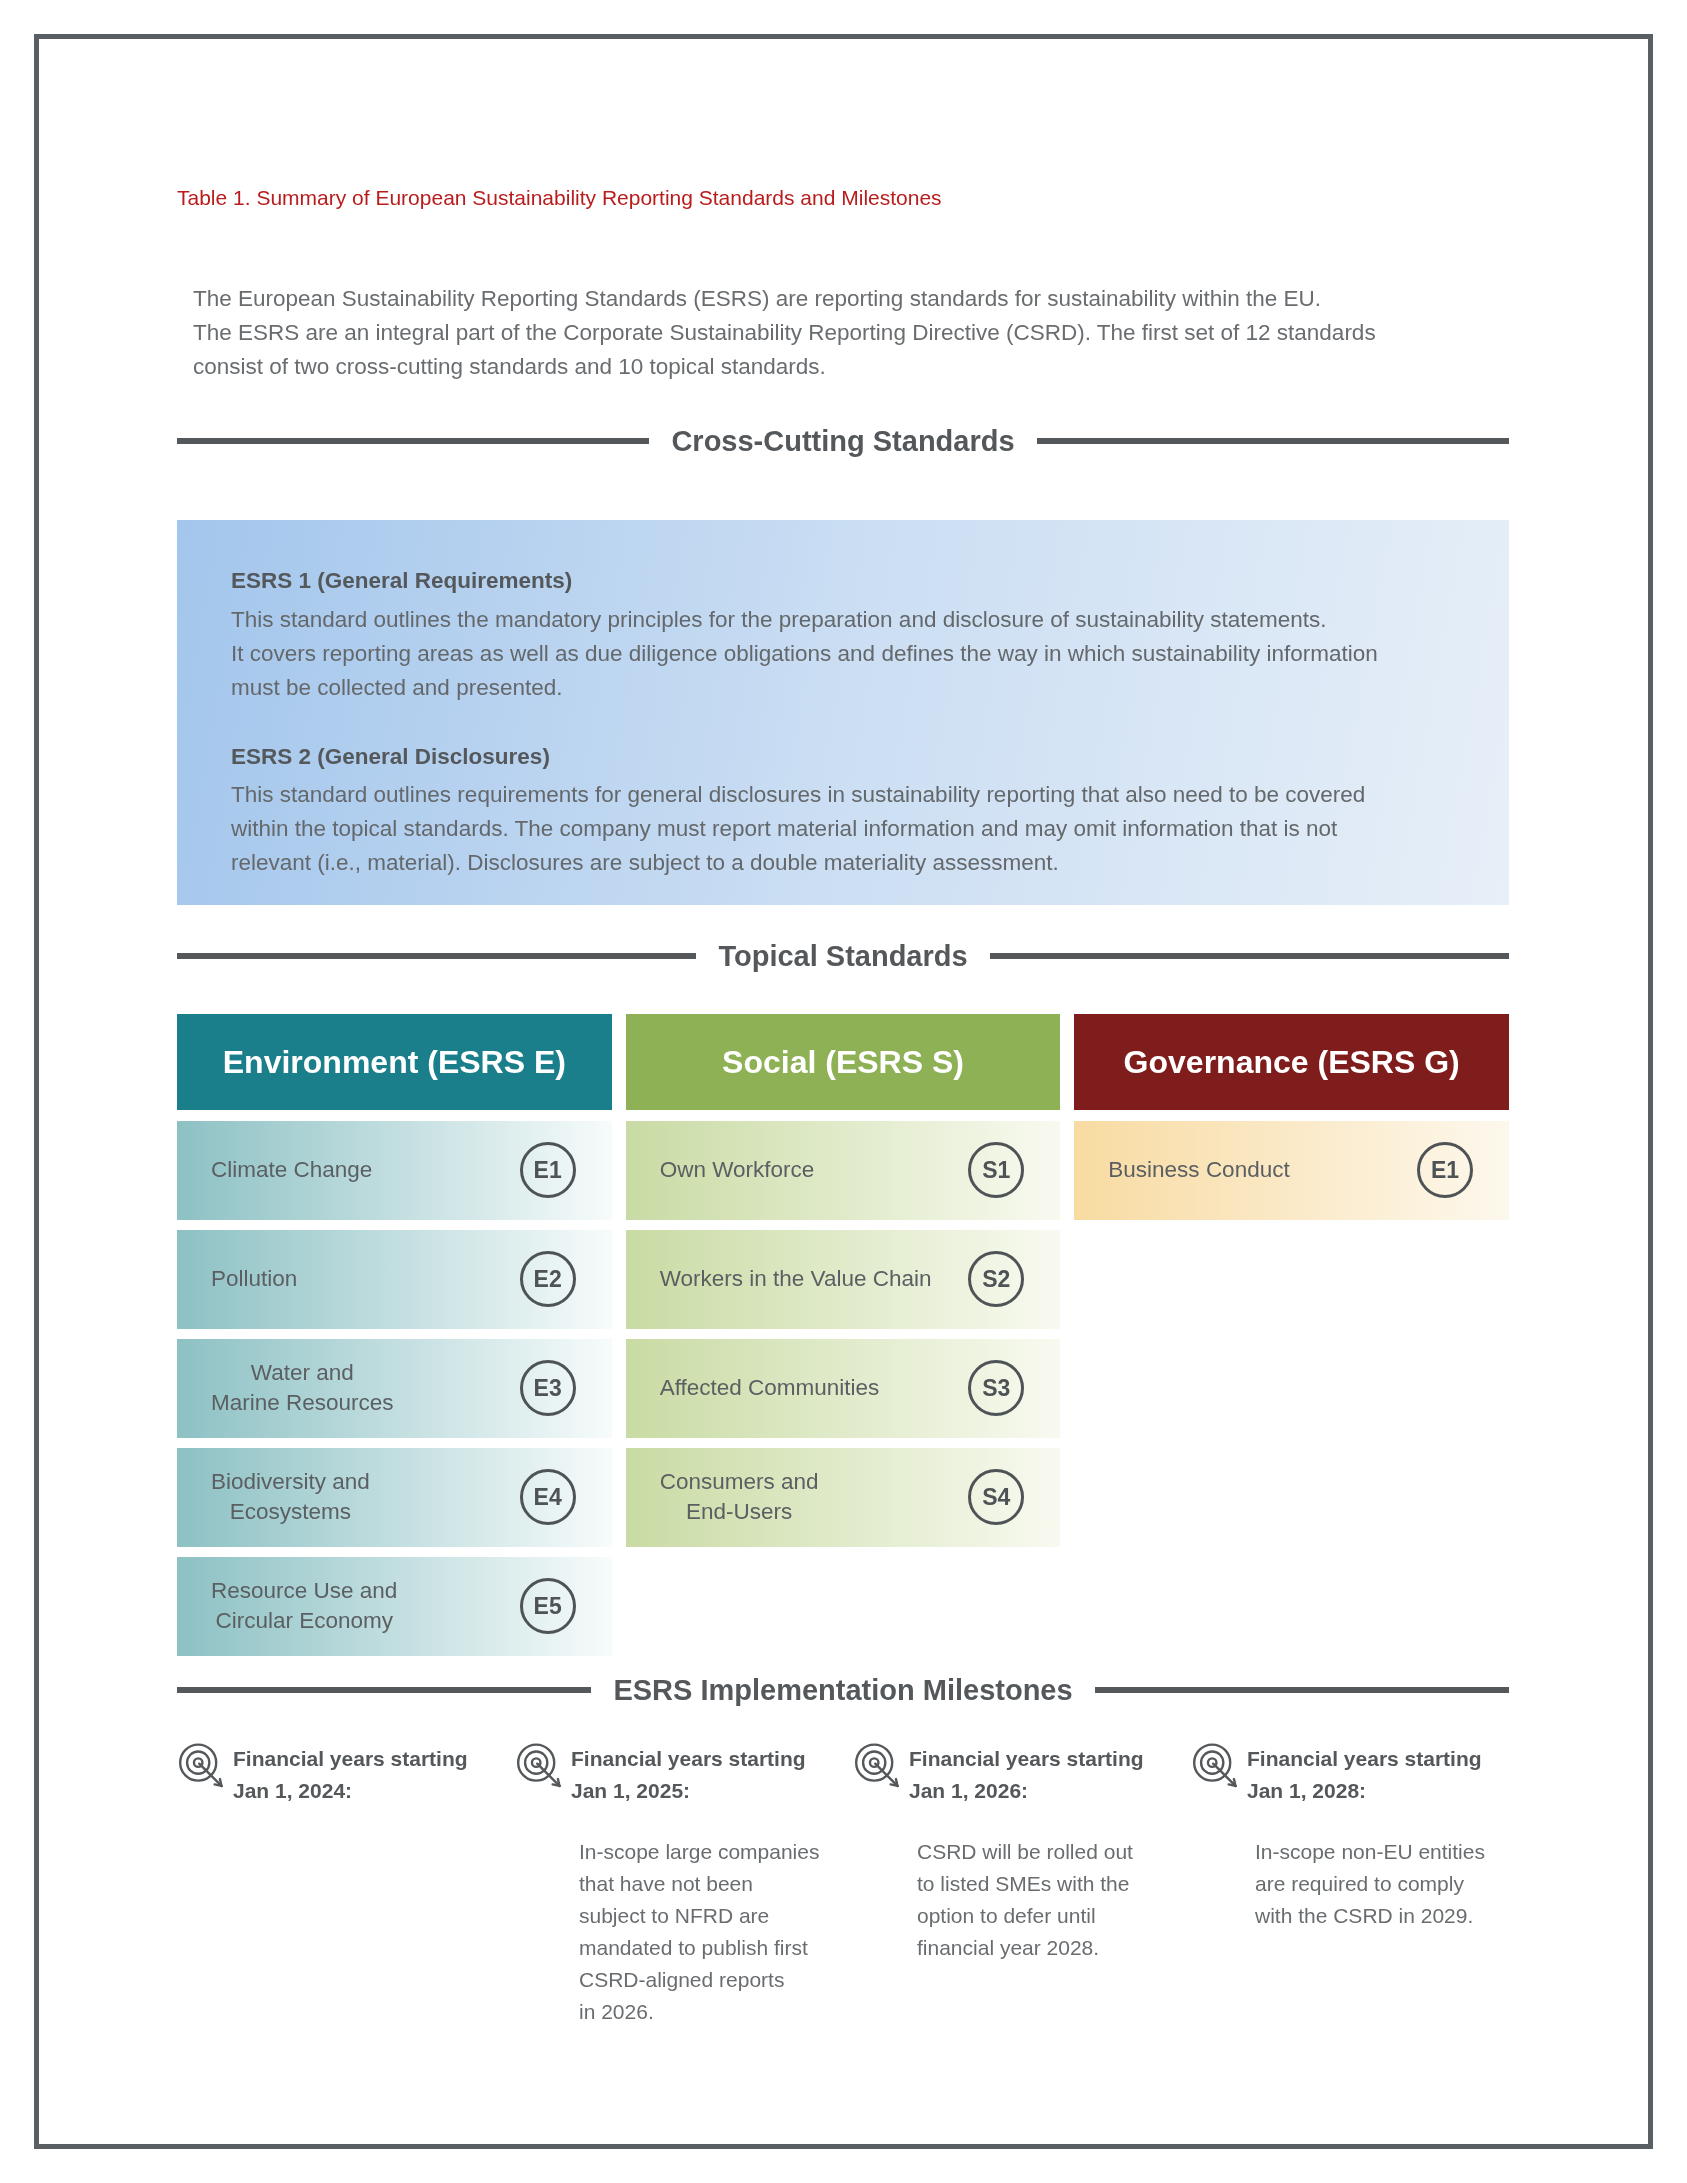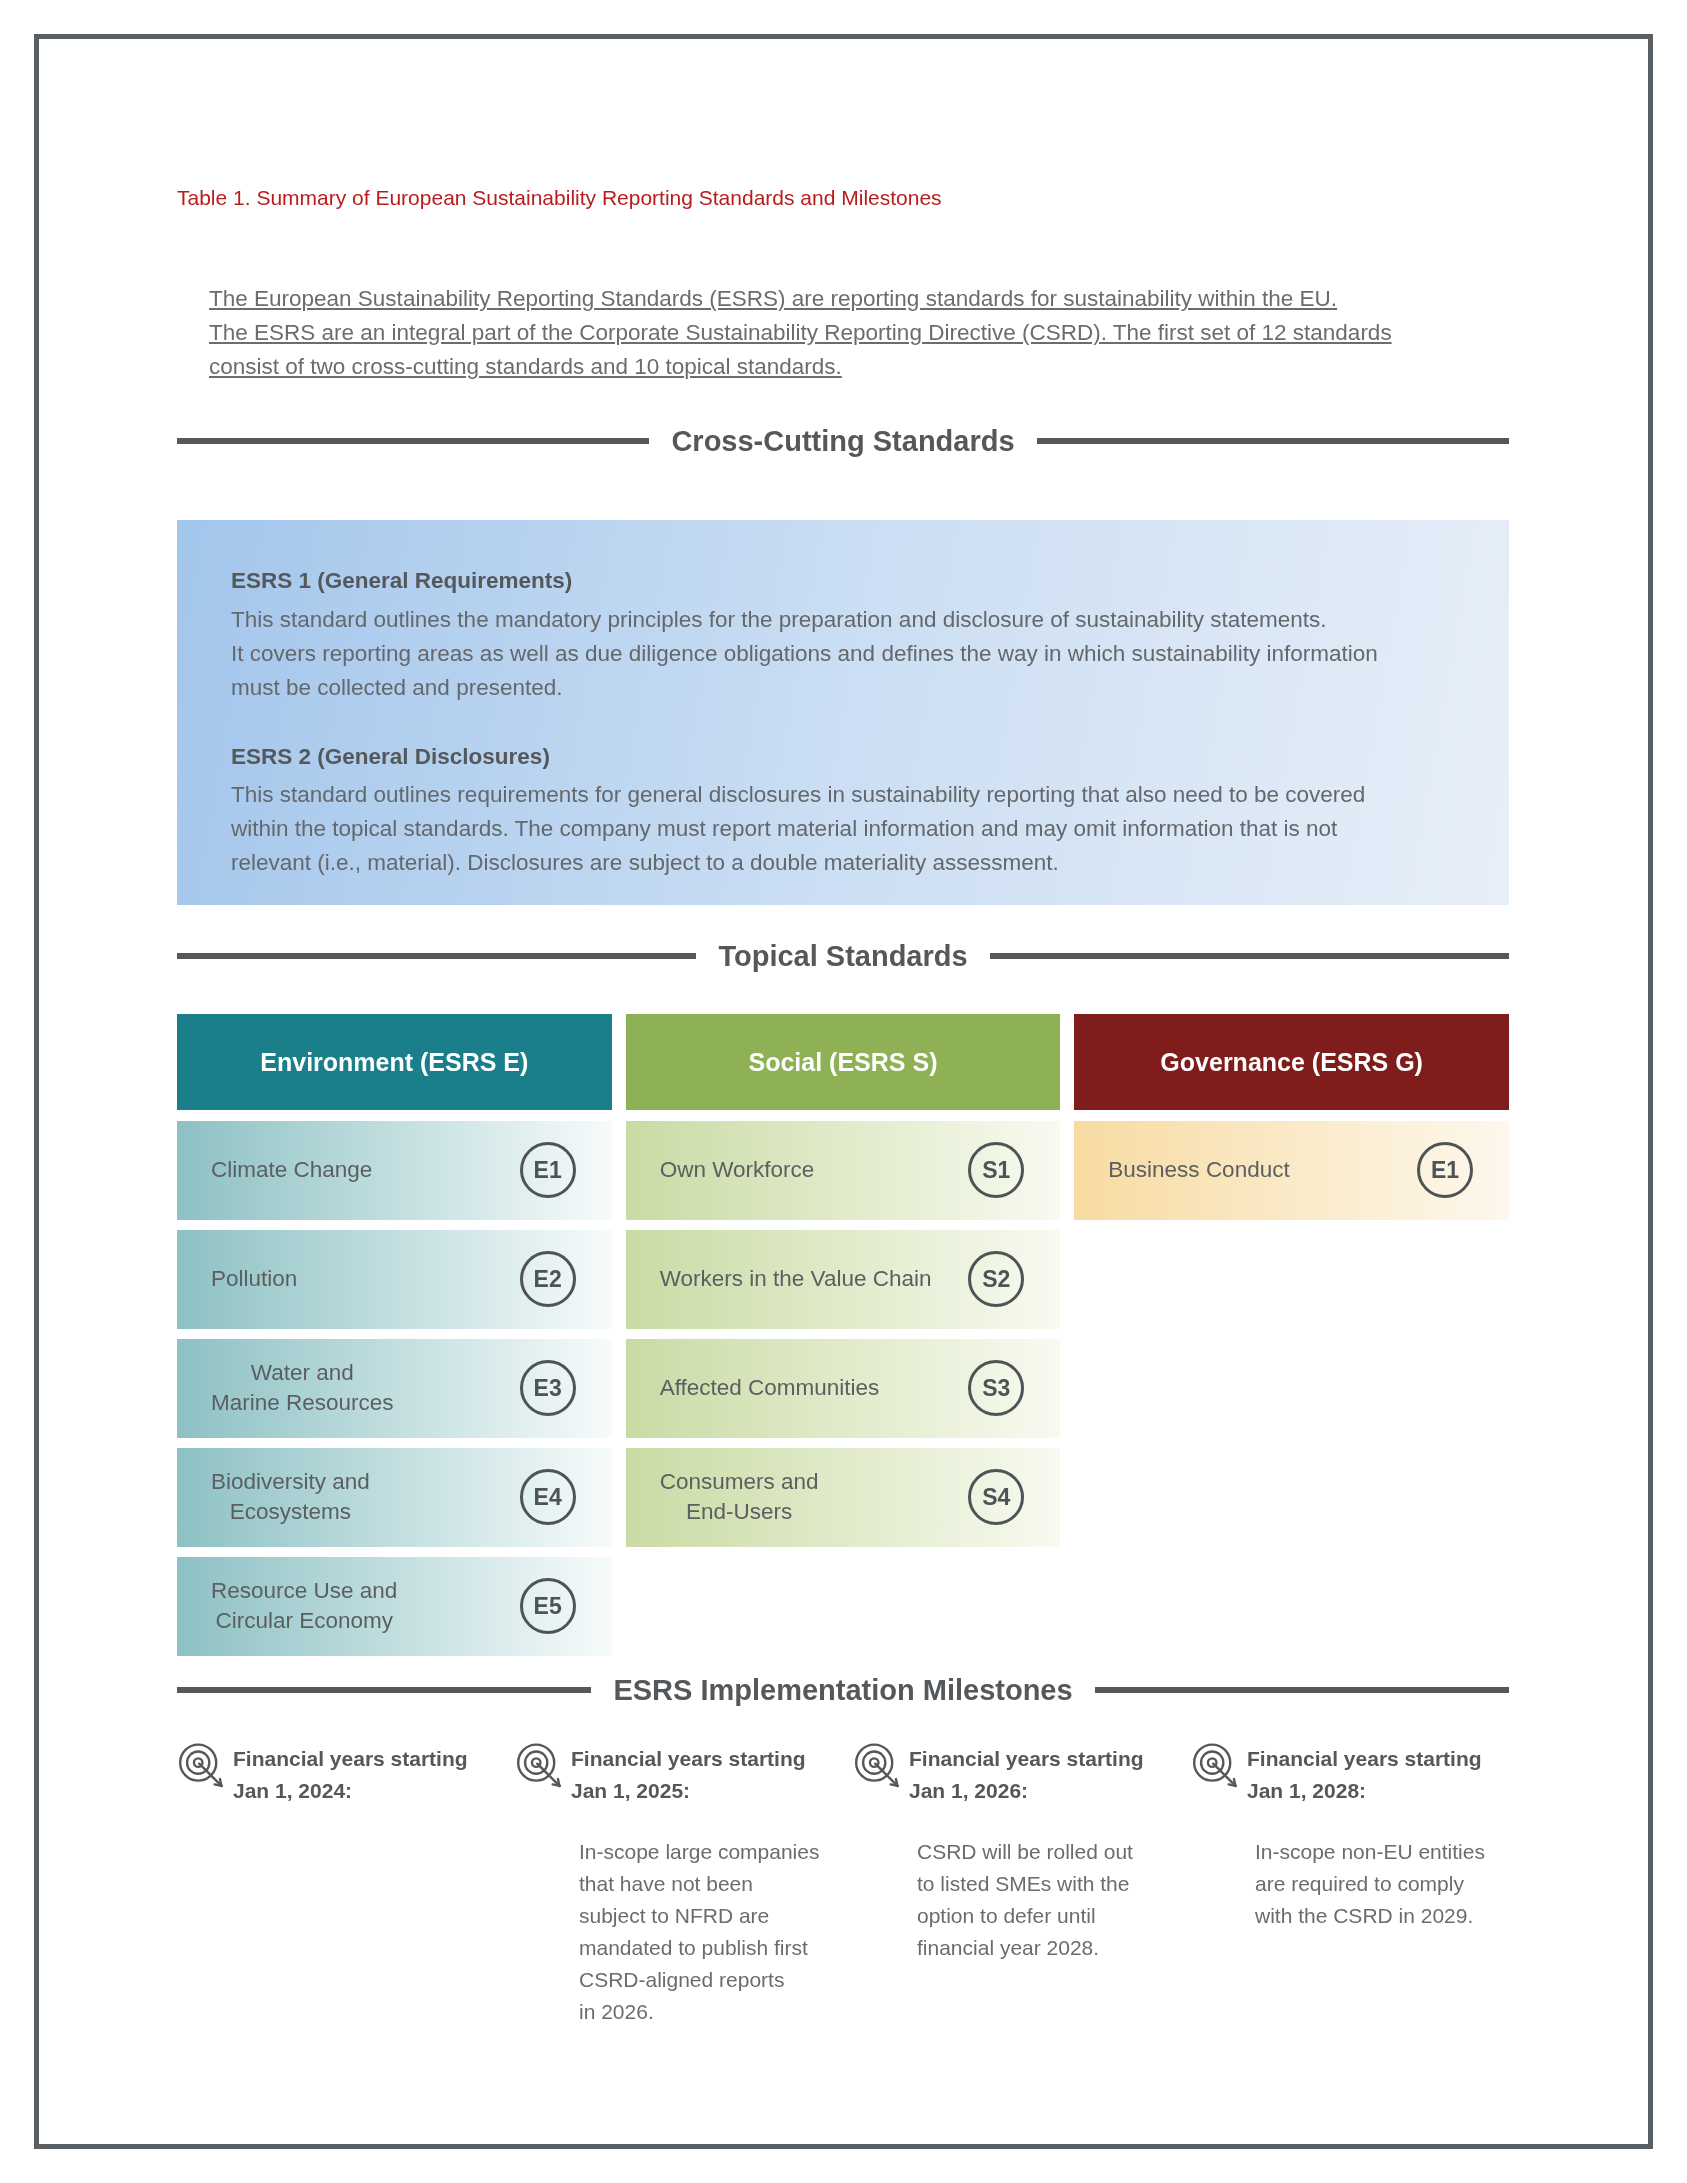--- a/index.html
+++ b/index.html
@@ -9,22 +9,22 @@
   }
   .frame {
     position:absolute; left:34px; top:34px; right:34px; bottom:34px;
     border:5.3px solid #5a5f63;
   }
   .content { position:absolute; left:177px; top:0; width:1332px; }
 
   .title { font-size:21px; font-weight:normal; line-height:36px; margin:180px 0 0 0; color:#b91c1c; }
 
   .intro {
-    font-size:22.5px; line-height:34px; margin:66px 0 0 32px;
-    color:#696d70; white-space:pre-line;text-decoration:underline;
+    font-size:22.5px; line-height:34px; margin:66px 0 0 16px;
+    color:#696d70; white-space:pre-line;
   }
 
   .sec-header { display:flex; align-items:center; gap:22.5px; }
   .sec-header .rule { flex:1; height:6px; background:#54585b; }
   .sec-title { font-size:29px; font-weight:bold; line-height:34px; color:#54585b; white-space:nowrap; }
   #cc-header { margin-top:40px; }
   #topical-header { margin-top:34px; }
   #milestones-header { margin-top:17px; }
 
   .bluebox {
@@ -32,21 +32,21 @@
     background:linear-gradient(100deg, #a3c6ec 0%, #cbdef3 50%, #e7eff8 100%);
     padding:46px 73px 25px 54px;
   }
   .std-heading { font-size:22.5px; font-weight:bold; line-height:30px; color:#54585b; }
   .std-body { font-size:22.5px; line-height:34px; color:#64686b; white-space:pre-line; margin-top:6.6px; }
   .std + .std { margin-top:37px; }
 
   .topical-grid { display:grid; grid-template-columns:1fr 1fr 1fr; column-gap:14px; margin-top:41px; }
   .col-header {
     height:96px; display:flex; align-items:center; justify-content:center;
-    font-size:25px; font-weight:bold; color:#ffffff; text-align:center;
+    font-size:32px; font-weight:bold; color:#ffffff; text-align:center;
   }
   .col-header.env { background:#1a7f8b; }
   .col-header.soc { background:#8fb156; }
   .col-header.gov { background:#7f1d1d; }
   .trow {
     position:relative; height:99px; display:flex; align-items:center;
     padding-left:34px; padding-right:99px; box-sizing:border-box; margin-top:10px;
   }
   .rows .trow:first-child { margin-top:10.6px; }
   .trow.env { background:linear-gradient(to right, #8dc1c4, #f7fbfb); }

